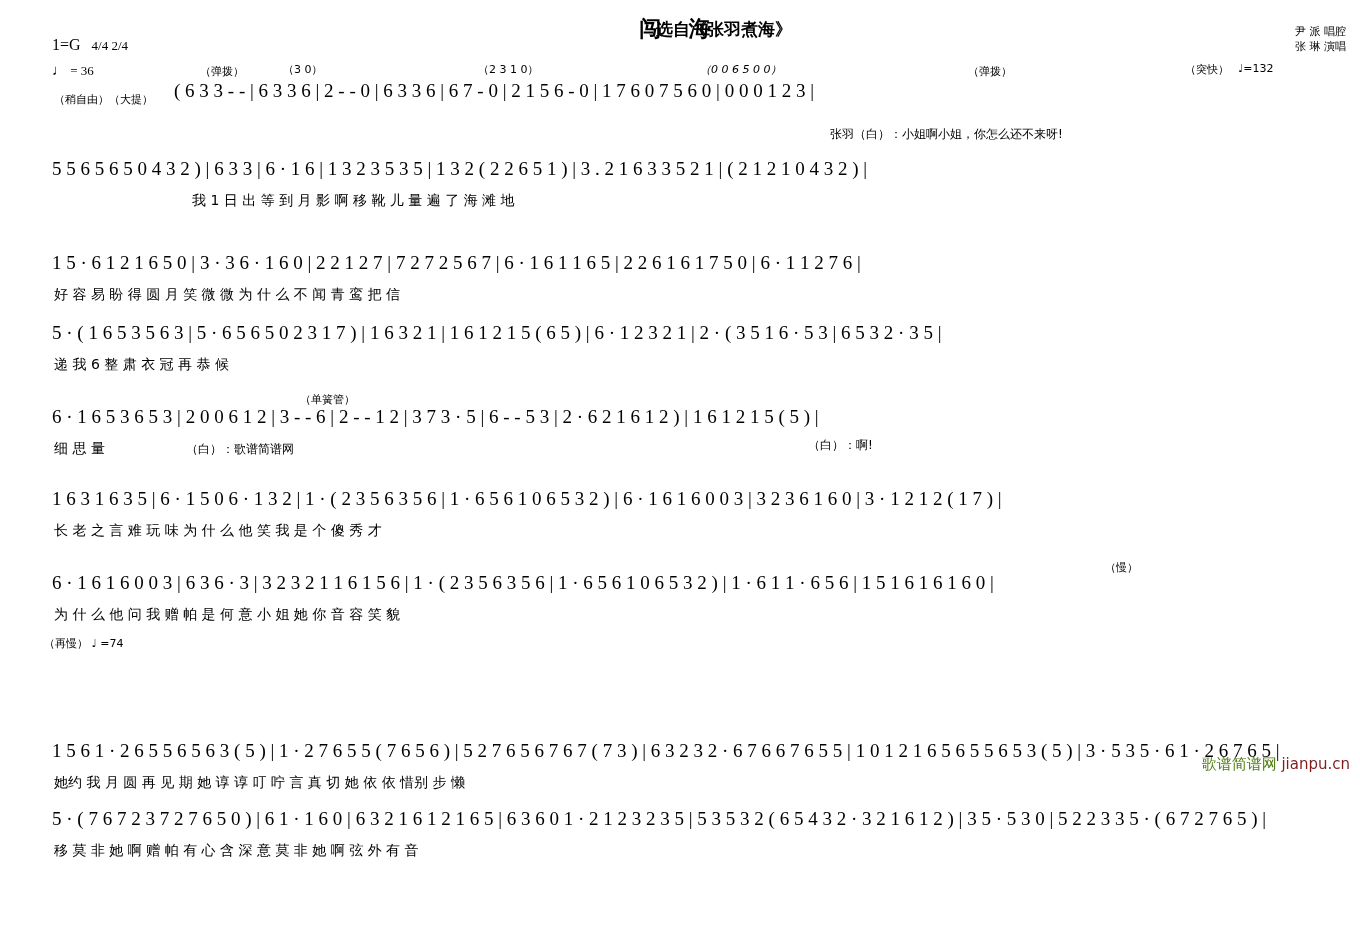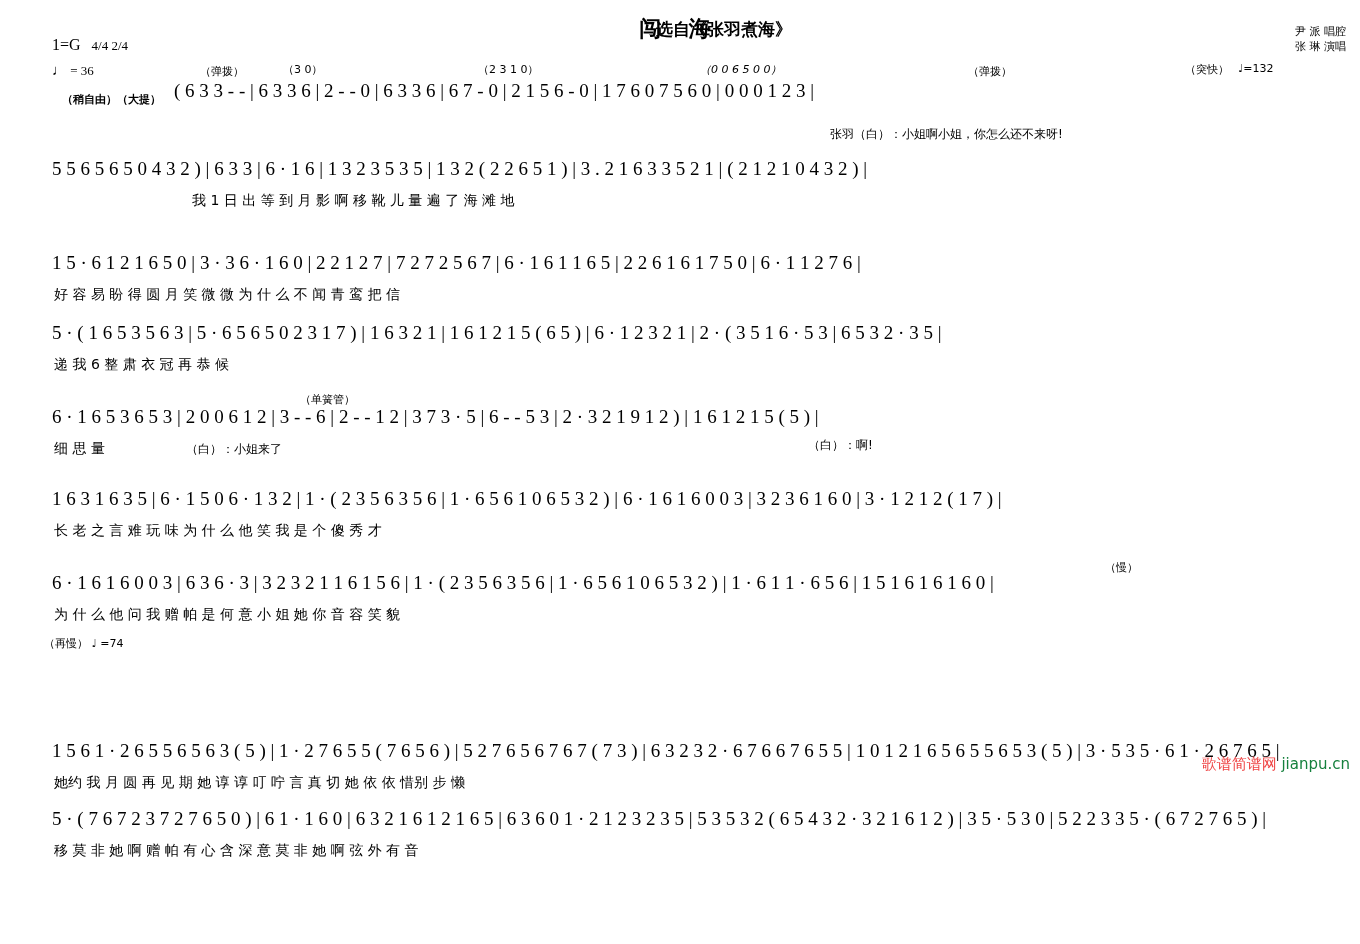--- a/index.html
+++ b/index.html
@@ -26,21 +26,21 @@
   }
   .keysig{
     position:absolute;left:52px;top:36px;font-size:16px;font-family:"Liberation Serif",serif;
   }
   .keysig .meter{font-size:13px;margin-left:7px;}
   .tempo{
     position:absolute;left:52px;top:62px;font-size:13px;
   }
   .tempo .note{font-size:15px;}
   .freestyle{
-    position:absolute;left:62px;top:92px;font-size:11px;font-family:"DejaVu Sans",sans-serif;font-weight:bold;
+    position:absolute;left:54px;top:92px;font-size:11px;font-family:"DejaVu Sans",sans-serif;
   }
 
   
   .row{position:absolute;left:52px;width:1282px;}
   .music{
     position:relative;height:34px;font-size:19px;letter-spacing:0px;
     font-family:"Liberation Serif", serif;white-space:nowrap;
   }
   .lyric{
     position:relative;height:20px;font-size:14px;white-space:nowrap;
@@ -49,22 +49,22 @@
   .annot{
     position:absolute;font-size:11px;font-family:"DejaVu Sans",sans-serif;white-space:nowrap;
   }
   .spoken{
     position:absolute;font-size:12px;font-family:"DejaVu Sans",sans-serif;white-space:nowrap;
   }
   .watermark{
     position:absolute;right:10px;bottom:6px;font-size:15px;color:#9b9b9b;
     font-family:"DejaVu Sans",sans-serif;
   }
-  .watermark .cn{color:#ef4444;}
-  .watermark .dom{color:#15803d;}
+  .watermark .cn{color:#4d7c0f;}
+  .watermark .dom{color:#7f1d1d;}
 </style>
 </head>
 <body>
 
 <div class="sheet">
 
   <div class="title">闯    海</div>
   <div class="subtitle">选自《张羽煮海》</div>
   <div class="credits">
     <div>尹  派 唱腔</div>
@@ -106,24 +106,24 @@
     <div class="lyric" style="padding-left:2px;">好 容  易          盼   得 圆 月    笑 微     微                 为     什 么      不 闻  青 鸾        把      信</div>
   </div>
 
   <div class="row" style="top:322px;">
     <div class="music">5 · ( 1 6 5 3 5 6 3 | 5 · 6 5 6 5 0 2 3 1 7 ) | 1  6   3  2 1 | 1 6  1 2 1  5 ( 6 5 ) | 6 · 1 2 3 2 1 | 2 · ( 3 5 1 6 · 5 3 | 6  5 3 2 · 3 5 |</div>
     <div class="lyric" style="padding-left:2px;">递                            我 6 整  肃     衣   冠        再   恭      候</div>
   </div>
 
   <div class="annot" style="left:300px;top:392px;">（单簧管）</div>
   <div class="row" style="top:406px;">
-    <div class="music">6 · 1 6 5 3 6 5 3 | 2 0 0 6 1 2 | 3  -  - 6 | 2  -  - 1 2 | 3 7 3 · 5 | 6  -  - 5 3 | 2 · 3 2 1 9 1 2 ) | 1 6  1 2 1  5 ( 5 ) |</div>
+    <div class="music">6 · 1 6 5 3 6 5 3 | 2 0 0 6 1 2 | 3  -  - 6 | 2  -  - 1 2 | 3 7 3 · 5 | 6  -  - 5 3 | 2 · 6 2 1 6 1 2 ) | 1 6  1 2 1  5 ( 5 ) |</div>
     <div class="lyric" style="padding-left:2px;">                                                                                                    细   思   量</div>
   </div>
-  <div class="spoken" style="left:186px;top:441px;">（白）：小姐来了</div>
+  <div class="spoken" style="left:186px;top:441px;">（白）：歌谱简谱网</div>
   <div class="spoken" style="left:808px;top:437px;">（白）：啊!</div>
 
   <div class="row" style="top:488px;">
     <div class="music">1 6  3   1 6 3  5 | 6 · 1  5 0 6 · 1 3 2 | 1 · ( 2 3 5 6 3 5 6 | 1 · 6 5 6 1 0 6 5 3 2 ) | 6 · 1 6 1  6 0 0 3 | 3 2 3  6 1  6 0 | 3 · 1  2  1 2  ( 1 7 ) |</div>
     <div class="lyric" style="padding-left:2px;">长  老 之 言    难   玩    味                                     为   什 么    他  笑  我 是 个    傻 秀 才</div>
   </div>
 
   <div class="annot" style="left:1105px;top:560px;">（慢）</div>
   <div class="row" style="top:572px;">
     <div class="music">6 · 1 6 1  6 0 0 3 | 6  3 6 · 3 | 3 2 3 2 1 1 6 1 5 6 | 1 · ( 2 3 5 6 3 5 6 | 1 · 6 5 6 1 0 6 5 3 2 ) | 1 · 6 1  1 · 6  5 6 | 1 5  1 6 1 6 1  6 0 |</div>

